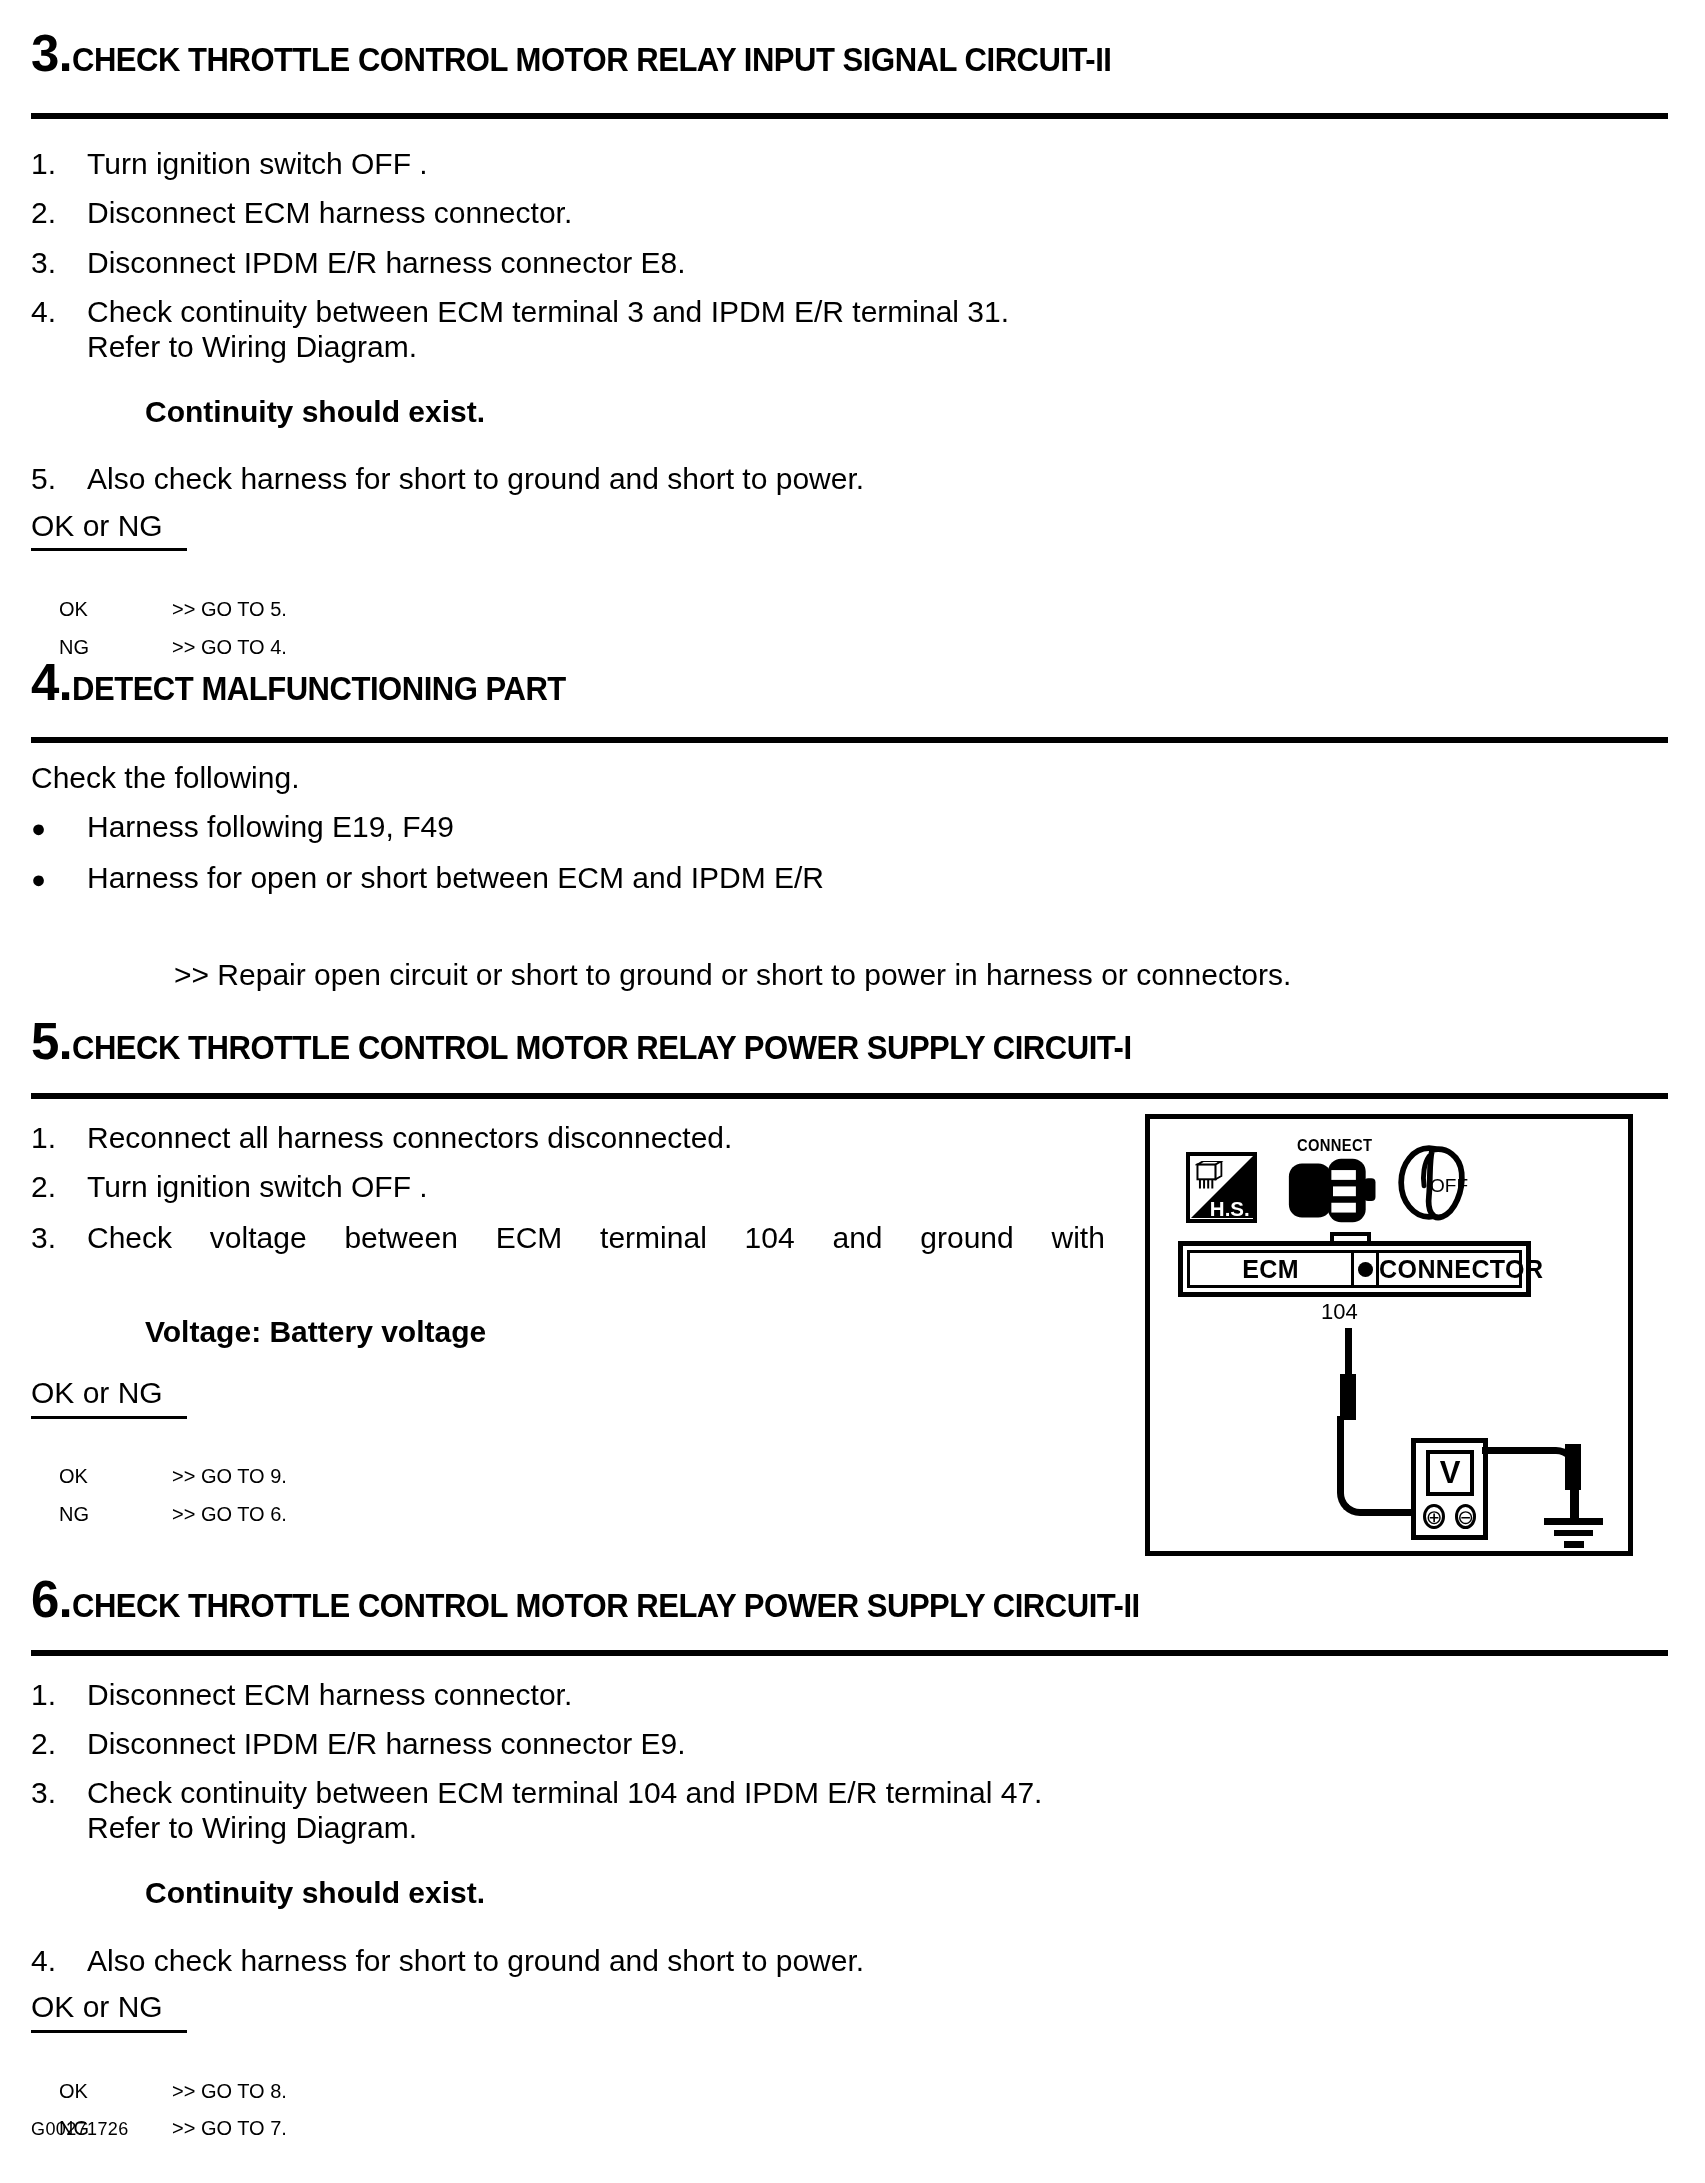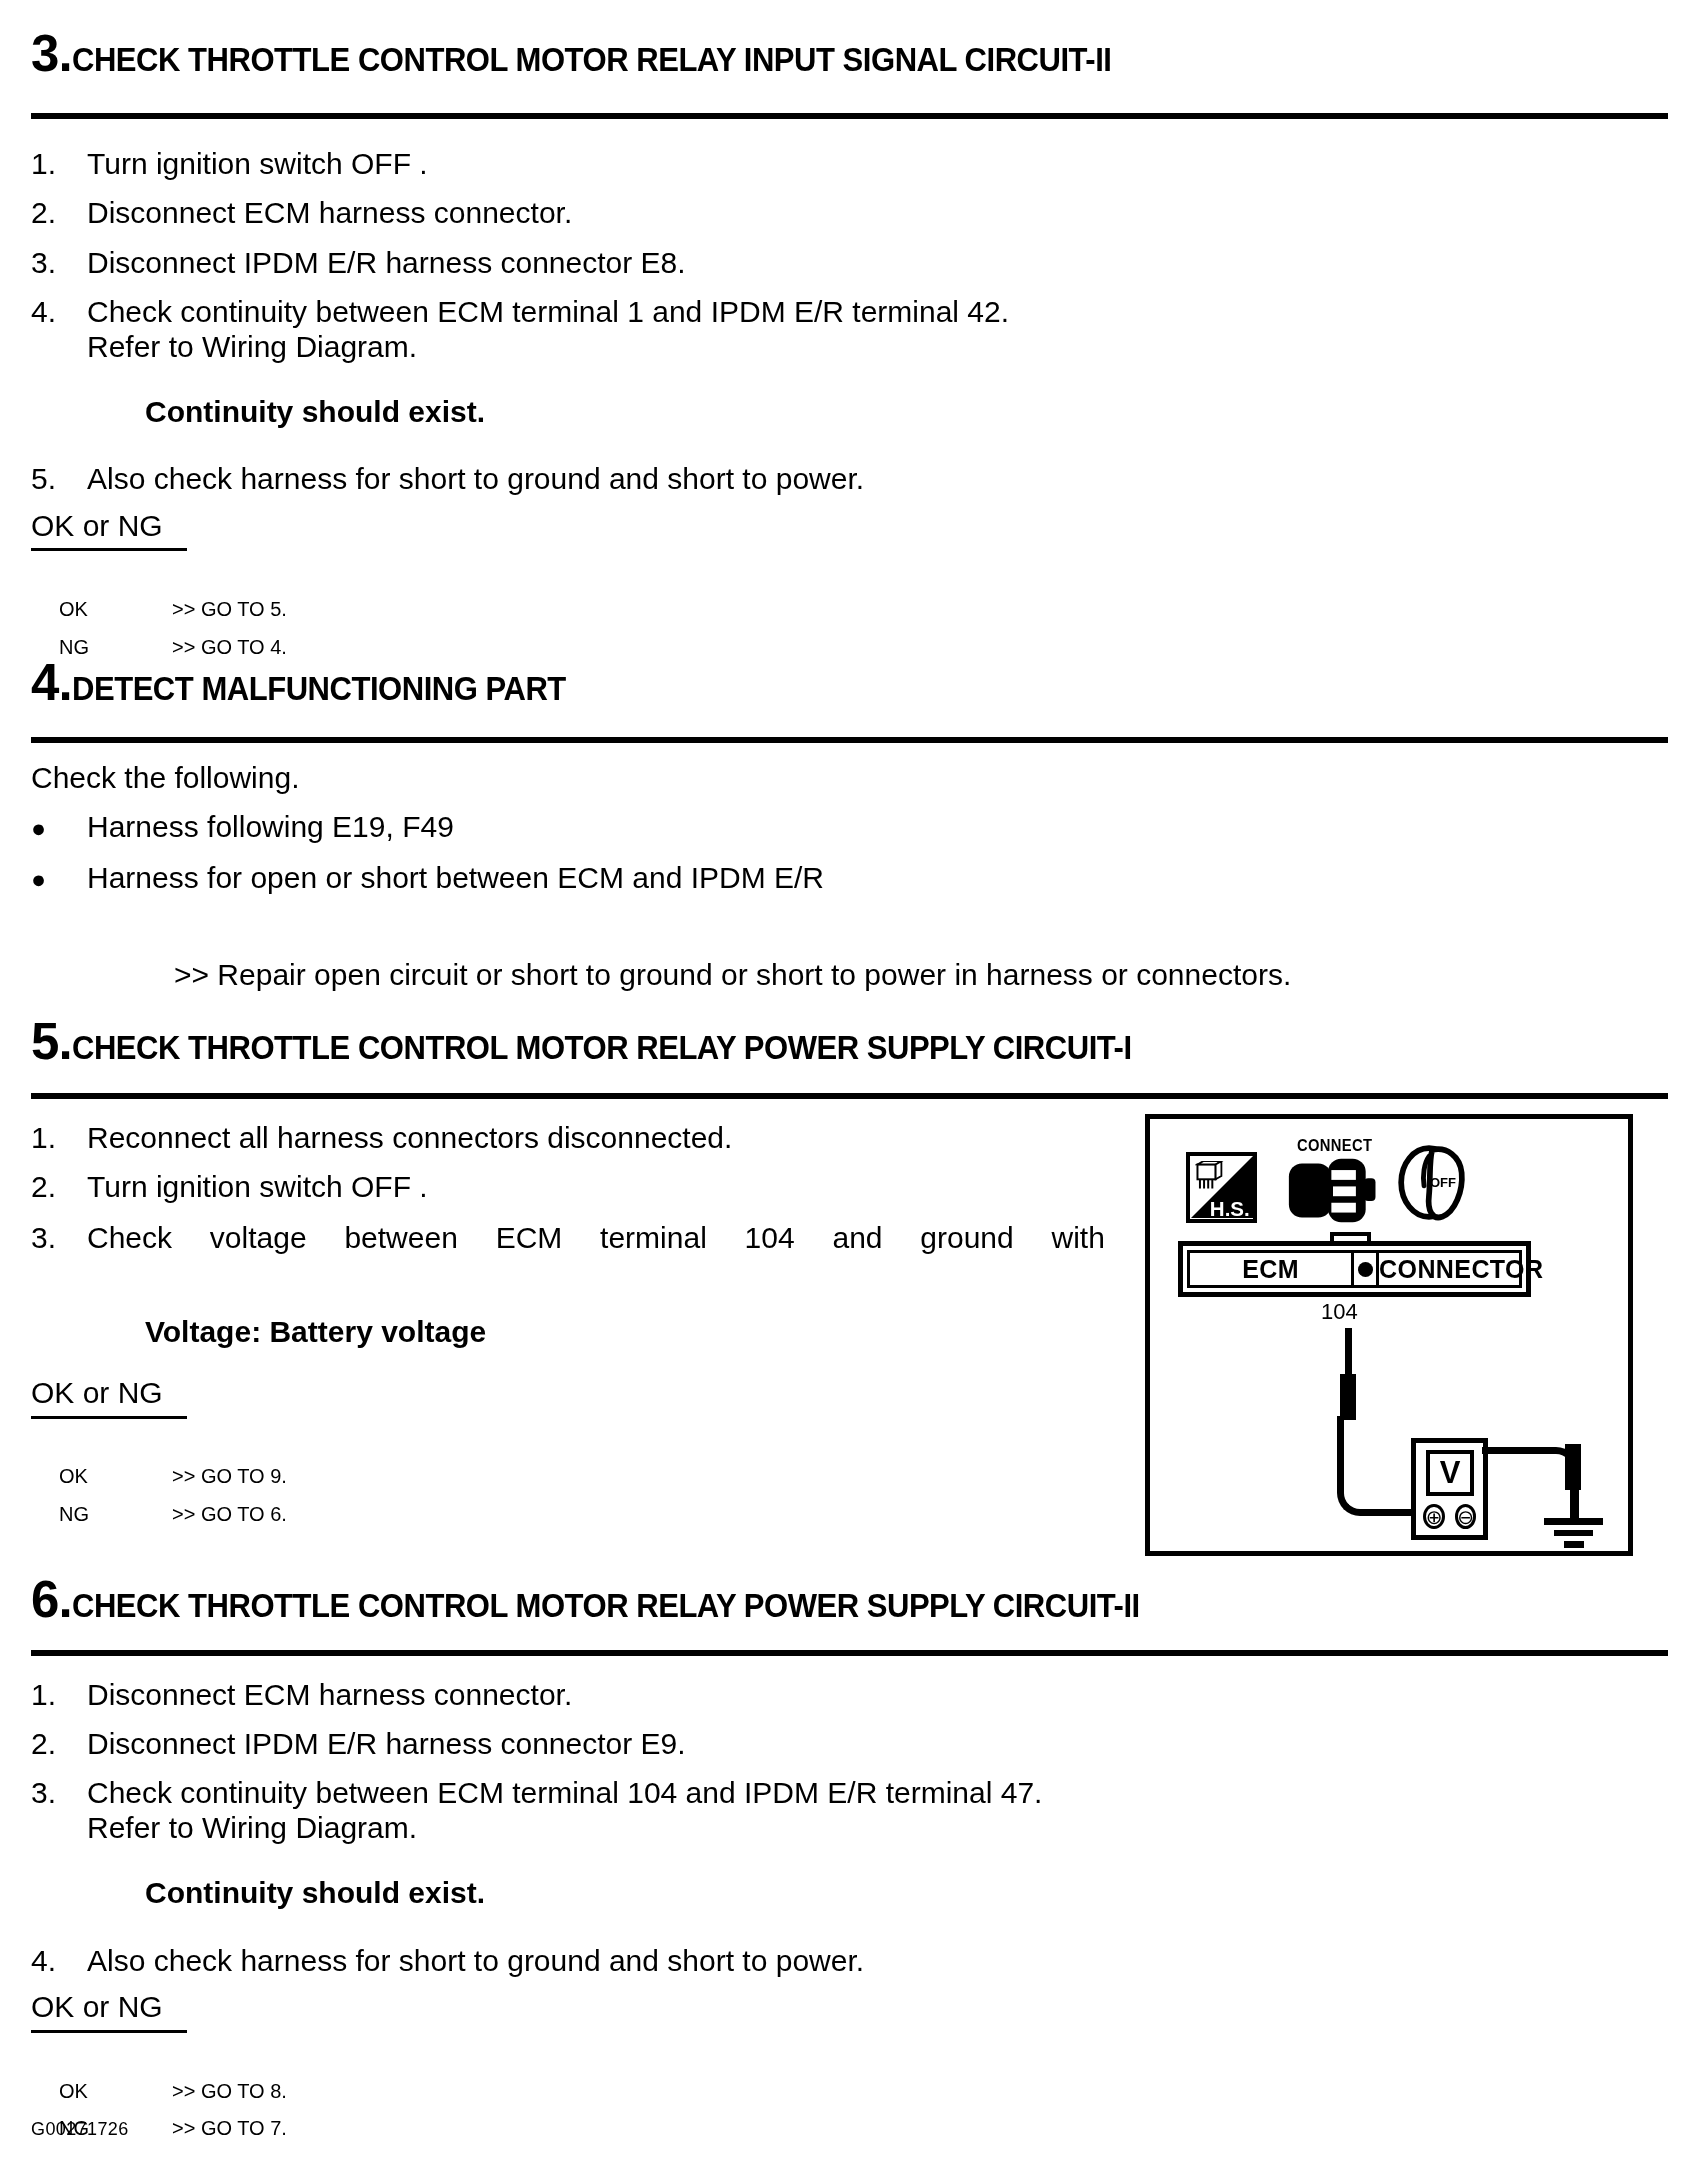--- a/index.html
+++ b/index.html
@@ -241,22 +241,22 @@
     position: absolute;
     left: 210px;
     top: 3.3px;
     width: 79px;
     height: 85px;
   }
   .off-icon .off-text {
     position: absolute;
     left: 34px;
     top: 36px;
-    font-size: 13px;
-    font-weight: 700;
+    font-size: 19px;
+    font-weight: 400;
     line-height: 1;
     z-index: 4;
   }
 
   
   .ecm-bar {
     position: absolute;
     left: 28px;
     top: 122px;
     width: 353px;
@@ -452,21 +452,21 @@
     <span class="num">2.</span>
     <span class="body">Disconnect ECM harness connector.</span>
   </div>
   <div class="nitem" style="left:31px; top:245px;">
     <span class="num">3.</span>
     <span class="body">Disconnect IPDM E/R harness connector E8.</span>
   </div>
   <div class="nitem" style="left:31px; top:294px;">
     <span class="num">4.</span>
     <span>
-      <span class="body">Check continuity between ECM terminal 1 and IPDM E/R terminal 42.</span>
+      <span class="body">Check continuity between ECM terminal 3 and IPDM E/R terminal 31.</span>
       <span class="l2">Refer to Wiring Diagram.</span>
     </span>
   </div>
 
   <div class="txt bold" style="left:145px; top:394px;">Continuity should exist.</div>
 
   <div class="nitem" style="left:31px; top:461px;">
     <span class="num">5.</span>
     <span class="body">Also check harness for short to ground and short to power.</span>
   </div>

